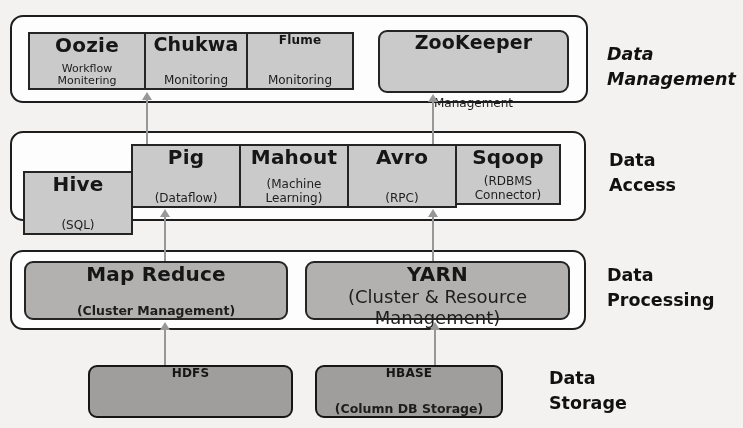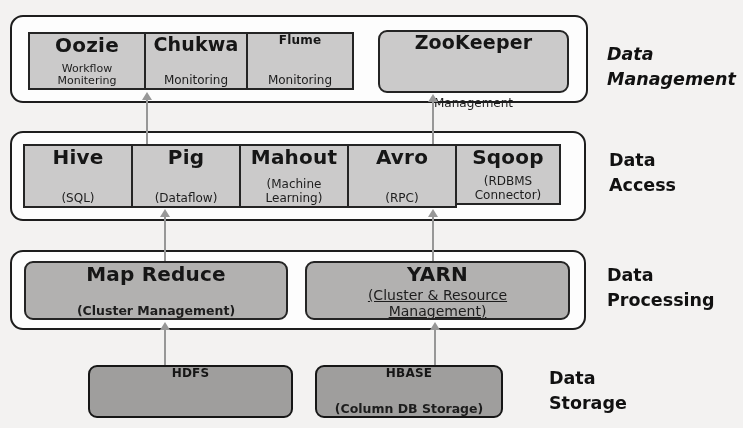--- a/index.html
+++ b/index.html
@@ -26,21 +26,21 @@
   .sq-row .box + .box{ margin-left:-2px; }
   .rounded{ position:absolute; border-radius:9px; }
   .fill-medium{ background:#b2b1b0; }
   .fill-dark{ background:#9f9e9d; border-color:#161616; }
   .box-title{ font-weight:bold; font-size:19px; line-height:1.1; letter-spacing:.2px; }
   .box-title.t-sm{ font-size:12px; }
   .box-title.t-lg{ font-size:20px; }
   .box-sub{ font-size:12px; line-height:1.15; margin-top:2px; font-weight:500; color:#1d1d1d; }
   .box-sub.s-sm{ font-size:11px; max-width:86px; }
   .box-sub.s-narrow{ max-width:96px; }
-  .box-sub.s-yarn{ max-width:180px; font-size:14px;text-decoration:underline; }
+  .box-sub.s-yarn{ max-width:180px; font-size:18px; }
   .box-sub.s-bold{ font-weight:600; font-size:12.5px; }
   
   .tier-label{
     position:absolute; width:90px;
     font-size:17.5px; font-weight:bold; line-height:1.45;
     color:#111; white-space:normal; z-index:2;
   }
   
   .arrow{ position:absolute; width:2.2px; background:#979797; z-index:3; }
   .arrow::before{
@@ -75,21 +75,21 @@
   <div class="box rounded" style="left:378px; top:30px; width:191px; height:63px;gap:42px;">
     <div class="box-title">ZooKeeper</div>
     <div class="box-sub">Management</div>
   </div>
 
   <div class="tier-label" style="left:607px; top:42px;font-style:italic;">Data Management</div>
 
   <div class="tier" style="left:10px; top:131px; width:576px; height:90px;"></div>
 
   <div class="sq-row" style="left:23px; top:144px;">
-    <div class="box" style="width:110px; height:64px;">
+    <div class="box" style="width:110px; height:64px;margin-top:27px;">
       <div class="box-title t-lg">Hive</div>
       <div class="box-sub">(SQL)</div>
     </div>
     <div class="box" style="width:110px; height:64px;">
       <div class="box-title t-lg">Pig</div>
       <div class="box-sub">(Dataflow)</div>
     </div>
     <div class="box" style="width:110px; height:64px;">
       <div class="box-title t-lg">Mahout</div>
       <div class="box-sub s-narrow">(Machine Learning)</div>

